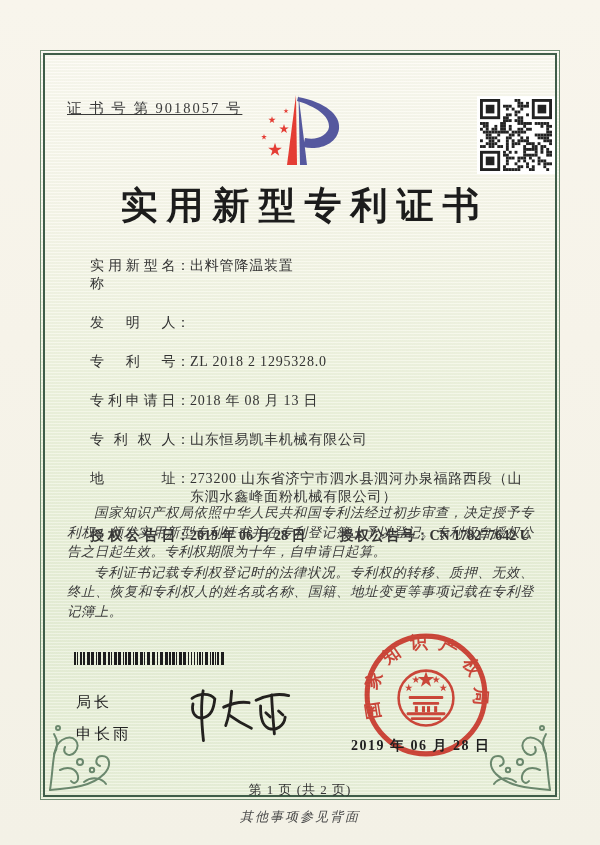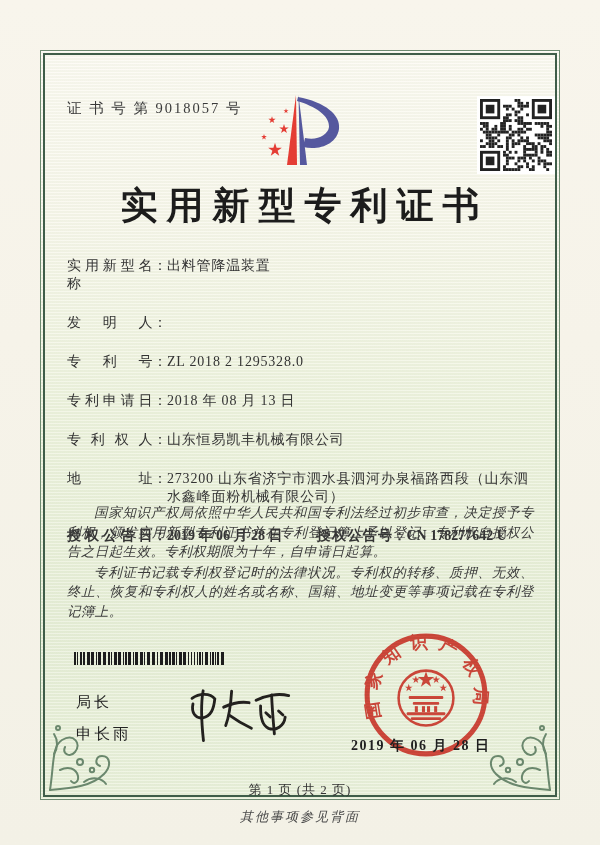--- a/index.html
+++ b/index.html
@@ -22,34 +22,34 @@
       repeating-linear-gradient(0deg, rgba(255,255,255,.28) 0 1px, rgba(120,150,110,.05) 1px 3px),
       linear-gradient(180deg,#fcfaf2 0%, #f8f7eb 22%, #eef3de 48%, #e8efd8 75%, #eaf1db 100%);
   }
   .frame::before {
     content:""; position:absolute; inset:2px;
     border:2px solid #3f5d49; pointer-events:none;
   }
   
   .cert-no {
     position:absolute; left:26px; top:48px;
-    font-size:14.5px; letter-spacing:2px; color:#3a3a3a;
+    font-size:14.5px; letter-spacing:2px; color:#3a3a3a;text-decoration:underline;
   }
   .logo { position:absolute; left:212px; top:36px; width:96px; height:96px; }
   .qr { position:absolute; left:436px; top:45px; width:78px; height:78px; background:#fff; padding:3px; }
   .qr svg { width:100%; height:100%; display:block; }
   .title {
     position:absolute; left:0; right:0; top:130px;
     text-align:center; font-size:37px; font-weight:bold;
     letter-spacing:9px; padding-left:9px; color:#1c1c1c;
     font-family:Liberation Mono, monospace;
   }
   
   .fields { position:absolute; left:26px; right:24px; top:206px; font-size:14px; color:#333; }
-  .frow { display:flex; margin-bottom:21px; line-height:18px; }
+  .frow { display:flex; margin-bottom:21px; line-height:18px;margin-left:23px; }
   .flabel { width:86px; text-align:justify; text-align-last:justify; flex:none; letter-spacing:.5px; }
   .fcolon { flex:none; }
   .fvalue { flex:1; letter-spacing:.8px; }
   .frow.grant { margin-bottom:0;font-weight:bold; }
   .grant-right { display:flex; flex:1; }
   .grant-right .flabel { width:76px; margin-left:34px; }
   
   .body-text {
     position:absolute; left:26px; right:25px; top:452px;
     font-size:13.5px; line-height:19.5px; color:#3b3b3b;

